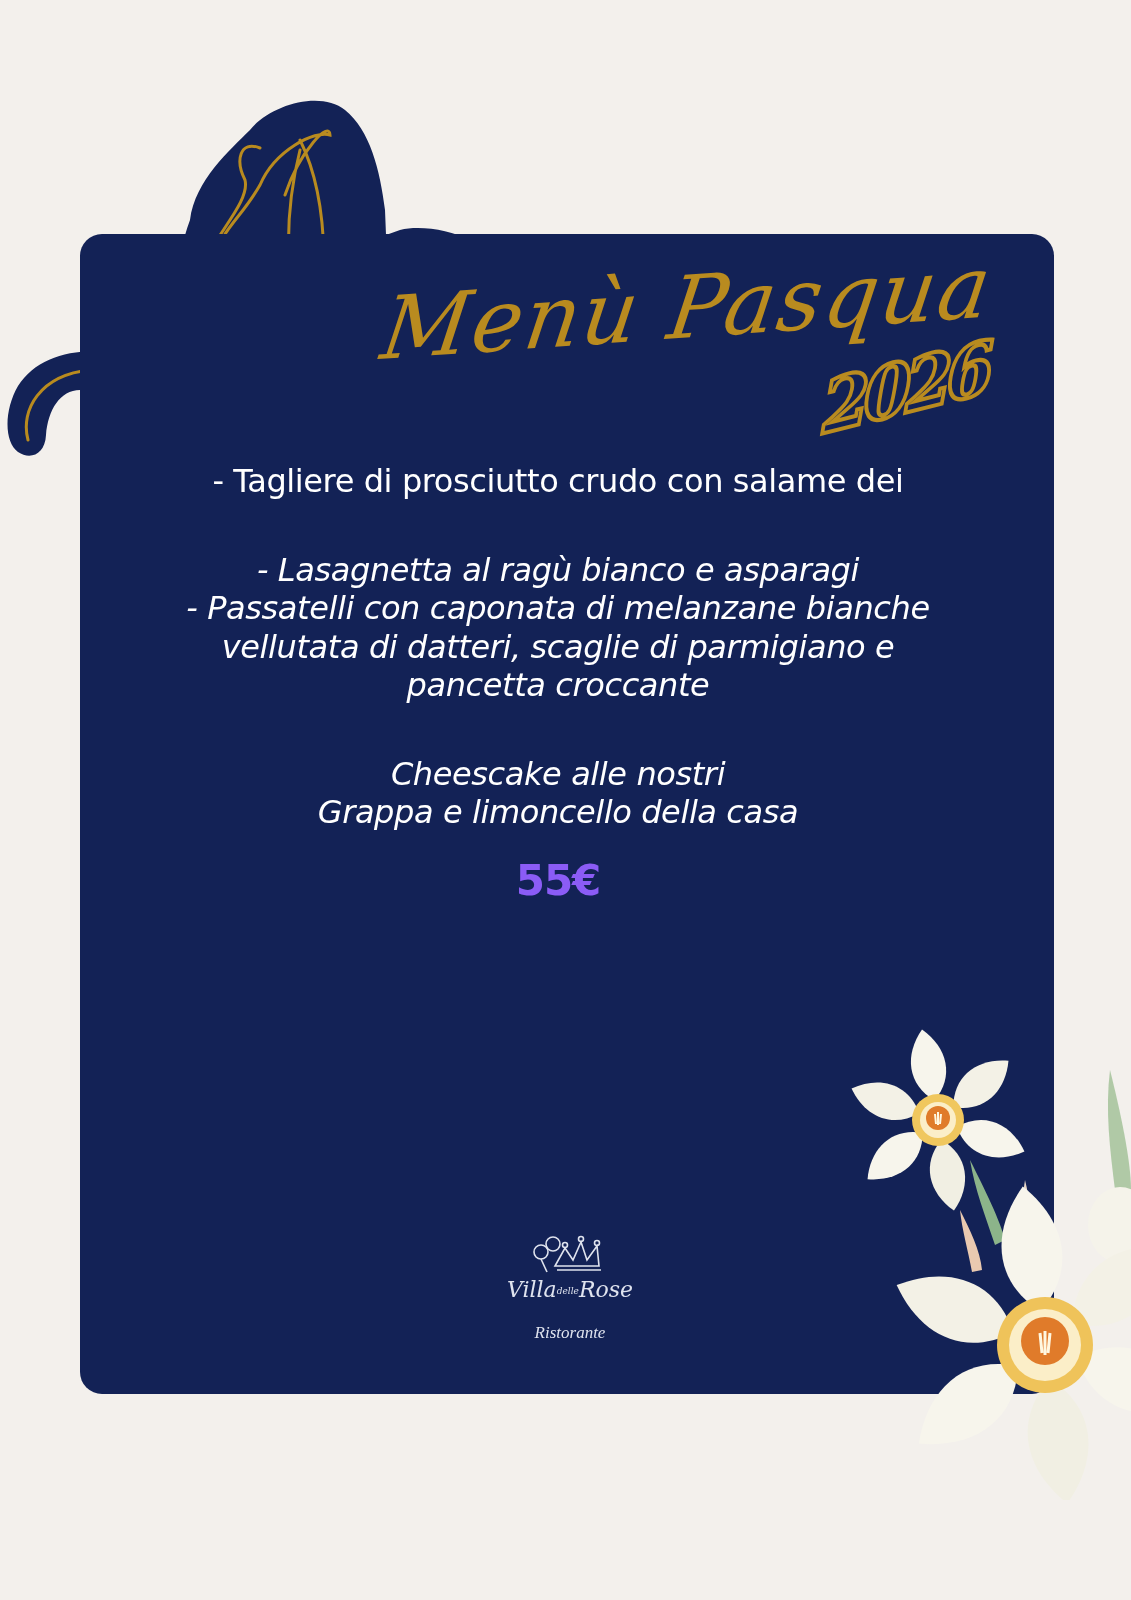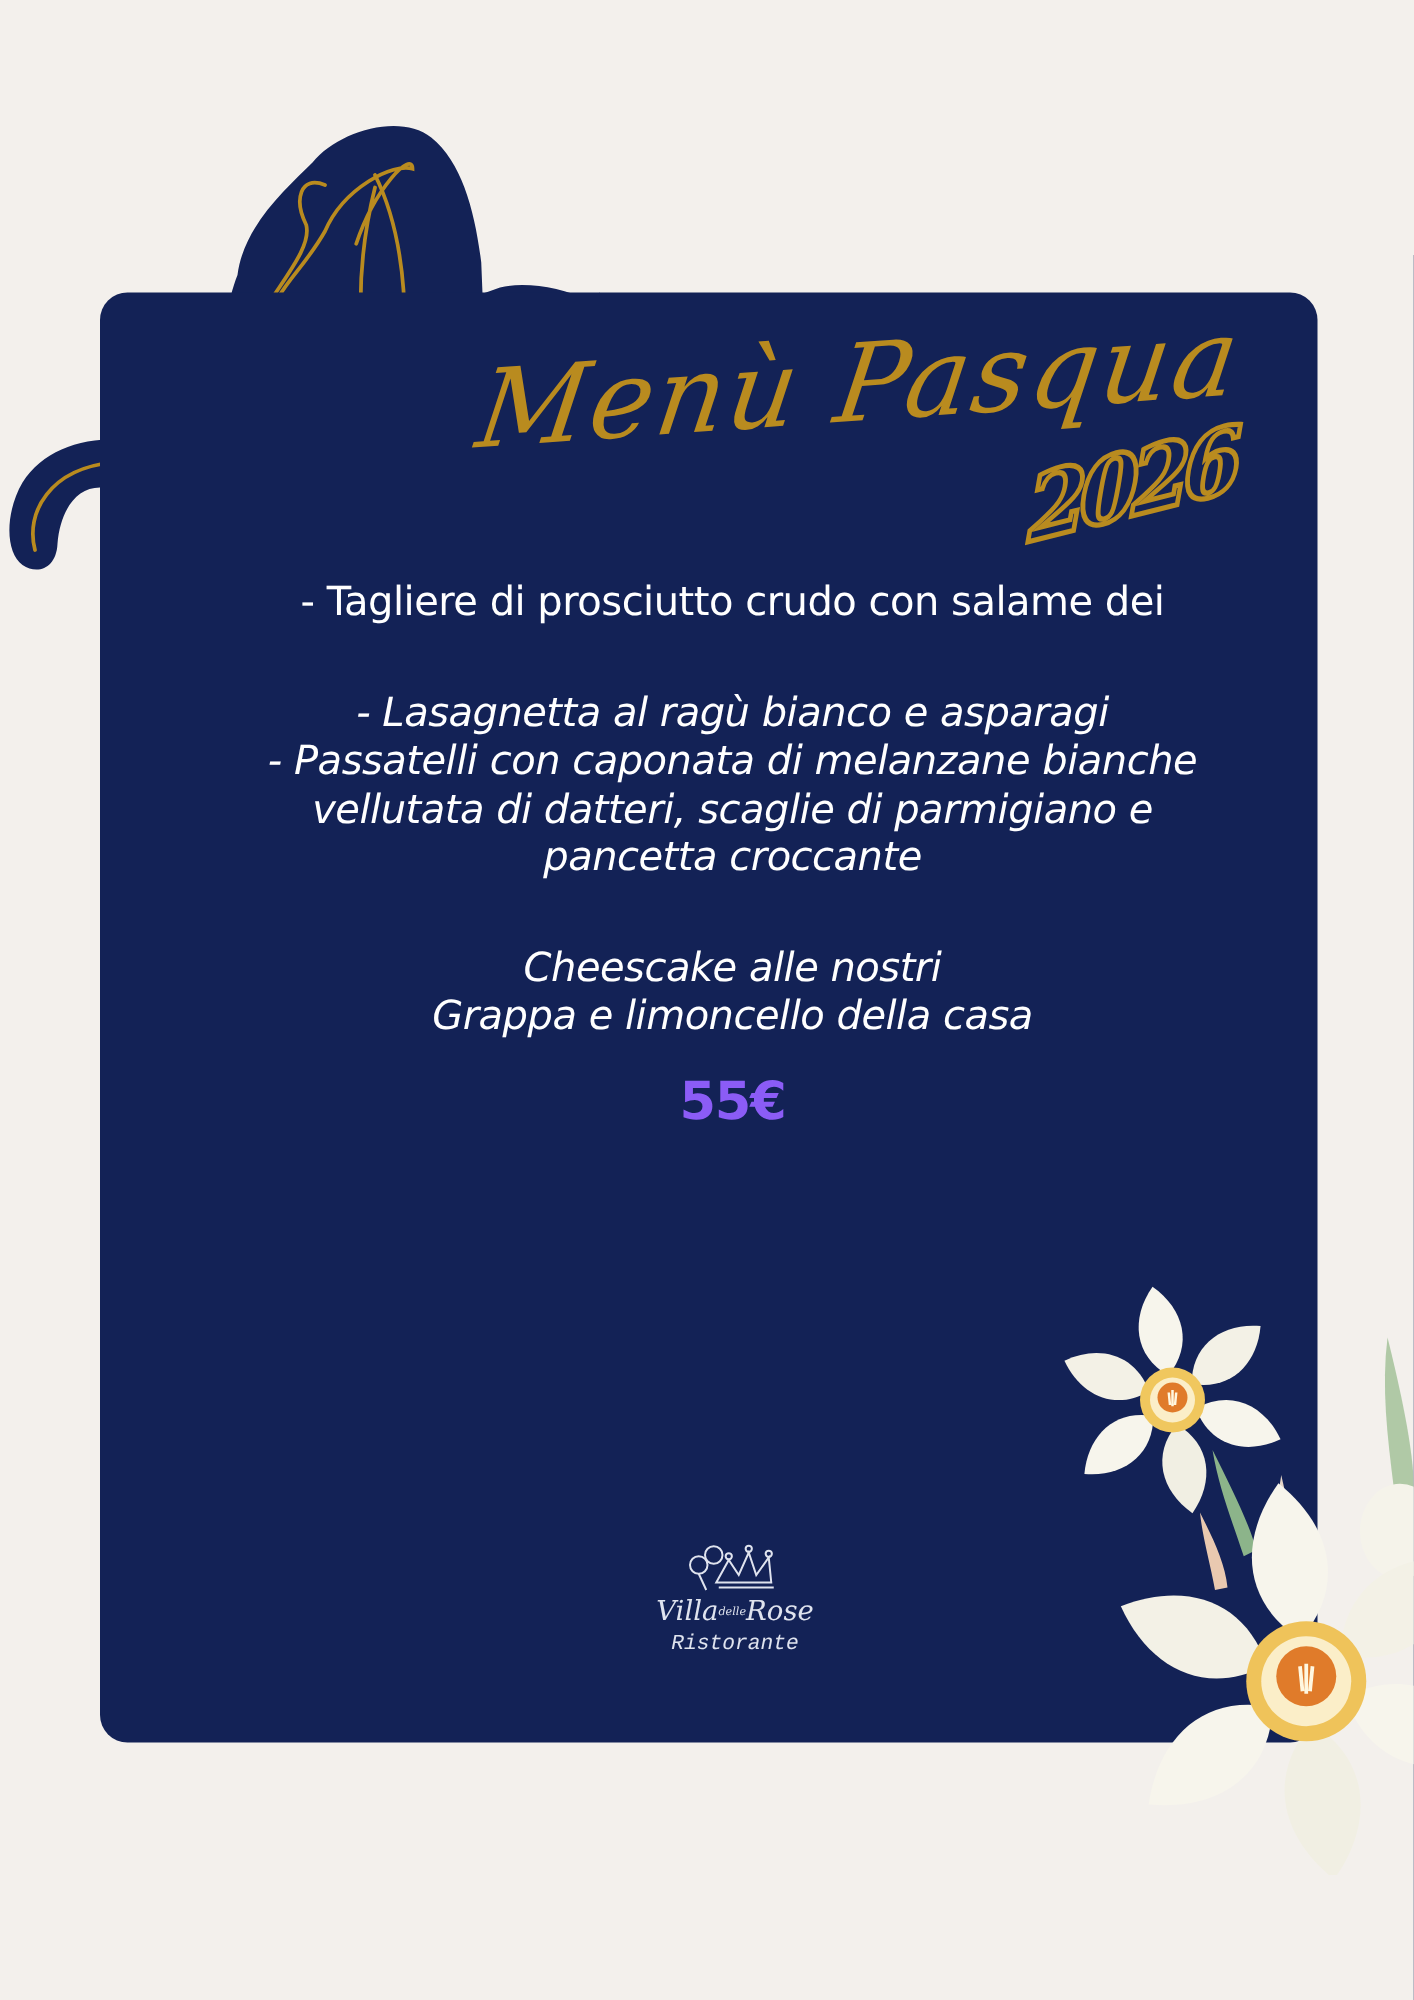--- a/index.html
+++ b/index.html
@@ -68,21 +68,20 @@
       position: absolute;
       left: 80px;
       width: 956px;
       top: 462px;
       text-align: center;
       color: #ffffff;
       font-family: "DejaVu Sans", sans-serif;
       font-size: 32px;
       line-height: 38.5px;
       letter-spacing: -0.4px;
-      margin-left: 28px;
     }
     .course {
       margin: 0;
     }
     .course + .course {
       margin-top: 50px;
       font-style: italic;
     }
     .line {
       display: block;
@@ -91,21 +90,21 @@
     .price {
       margin-top: 24px;
       color: #8b5cf6;
       font-weight: bold;
       font-size: 42px;
       line-height: 50px;
       letter-spacing: -1px;
     }
     .logo {
       position: absolute;
-      left: 498px;
+      left: 480px;
       top: 1232px;
       width: 180px;
       height: 120px;
       text-align: center;
       color: #dfe3ee;
     }
     .logo-crown {
       display: block;
       margin: 0 auto;
     }
@@ -115,24 +114,24 @@
       font-size: 22px;
       line-height: 24px;
       margin-top: 2px;
       white-space: nowrap;
     }
     .logo-name small {
       font-size: 9px;
       vertical-align: middle;
     }
     .logo-sub {
-      font-family: Liberation Mono, monospace;
+      font-family: Liberation Serif, serif;
       font-style: italic;
       font-size: 17px;
-      margin-top: 4px;
+      margin-top: 20px;
     }
     .flowers {
       position: absolute;
       left: 820px;
       top: 1000px;
       width: 311px;
       height: 500px;
     }
   </style>
 </head>

